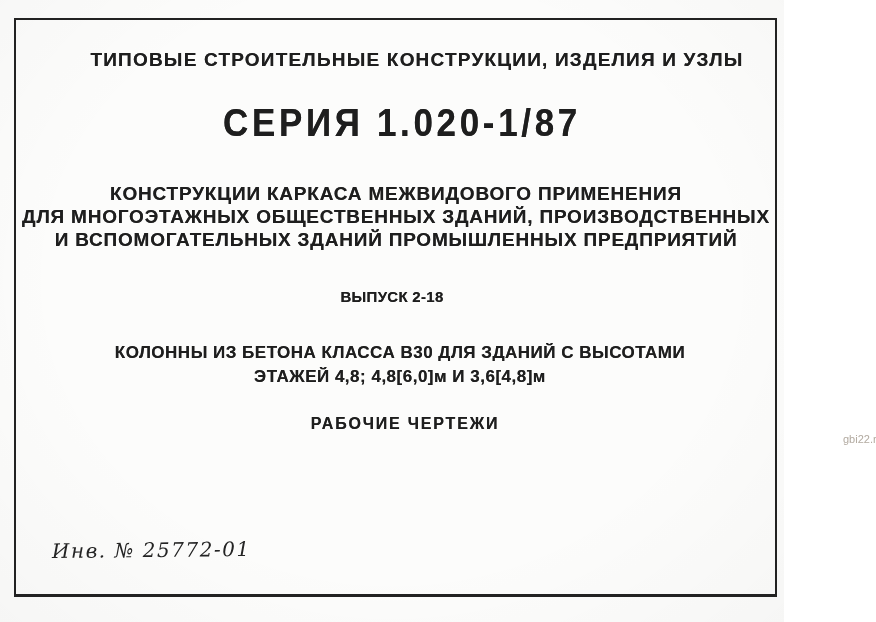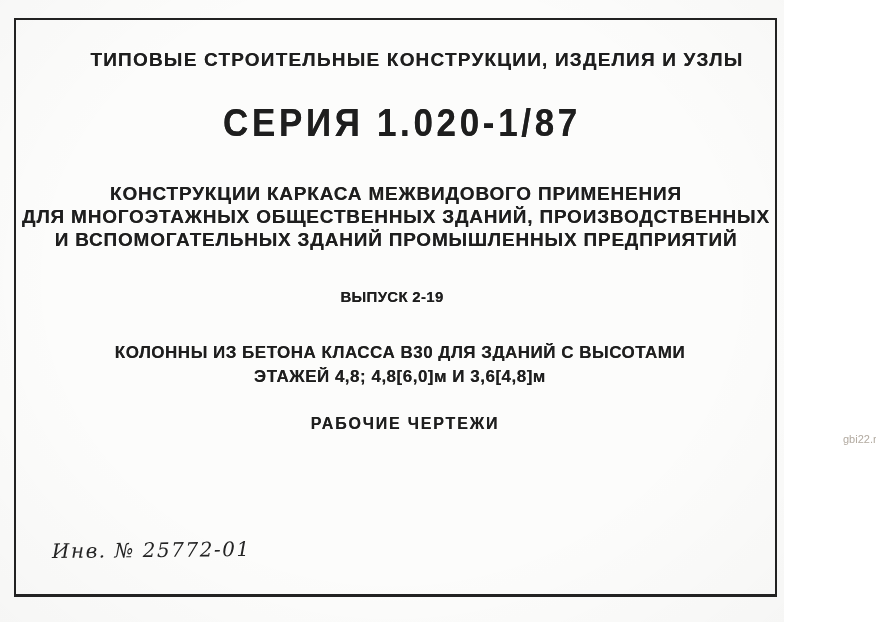--- a/index.html
+++ b/index.html
@@ -106,21 +106,21 @@
   <div class="center header-title">ТИПОВЫЕ СТРОИТЕЛЬНЫЕ КОНСТРУКЦИИ, ИЗДЕЛИЯ И УЗЛЫ</div>
 
   <div class="center series-title">СЕРИЯ 1.020-1/87</div>
 
   <div class="center subtitle">
     <div>КОНСТРУКЦИИ КАРКАСА МЕЖВИДОВОГО ПРИМЕНЕНИЯ</div>
     <div>ДЛЯ МНОГОЭТАЖНЫХ ОБЩЕСТВЕННЫХ ЗДАНИЙ, ПРОИЗВОДСТВЕННЫХ</div>
     <div>И ВСПОМОГАТЕЛЬНЫХ ЗДАНИЙ ПРОМЫШЛЕННЫХ ПРЕДПРИЯТИЙ</div>
   </div>
 
-  <div class="center issue-label">ВЫПУСК 2-19</div>
+  <div class="center issue-label">ВЫПУСК 2-18</div>
 
   <div class="center content-desc">
     <div>КОЛОННЫ ИЗ БЕТОНА КЛАССА В30 ДЛЯ ЗДАНИЙ С ВЫСОТАМИ</div>
     <div>ЭТАЖЕЙ 4,8; 4,8[6,0]м И 3,6[4,8]м</div>
   </div>
 
   <div class="center doc-type">РАБОЧИЕ ЧЕРТЕЖИ</div>
 
   <div class="watermark">gbi22.ru</div>
 

